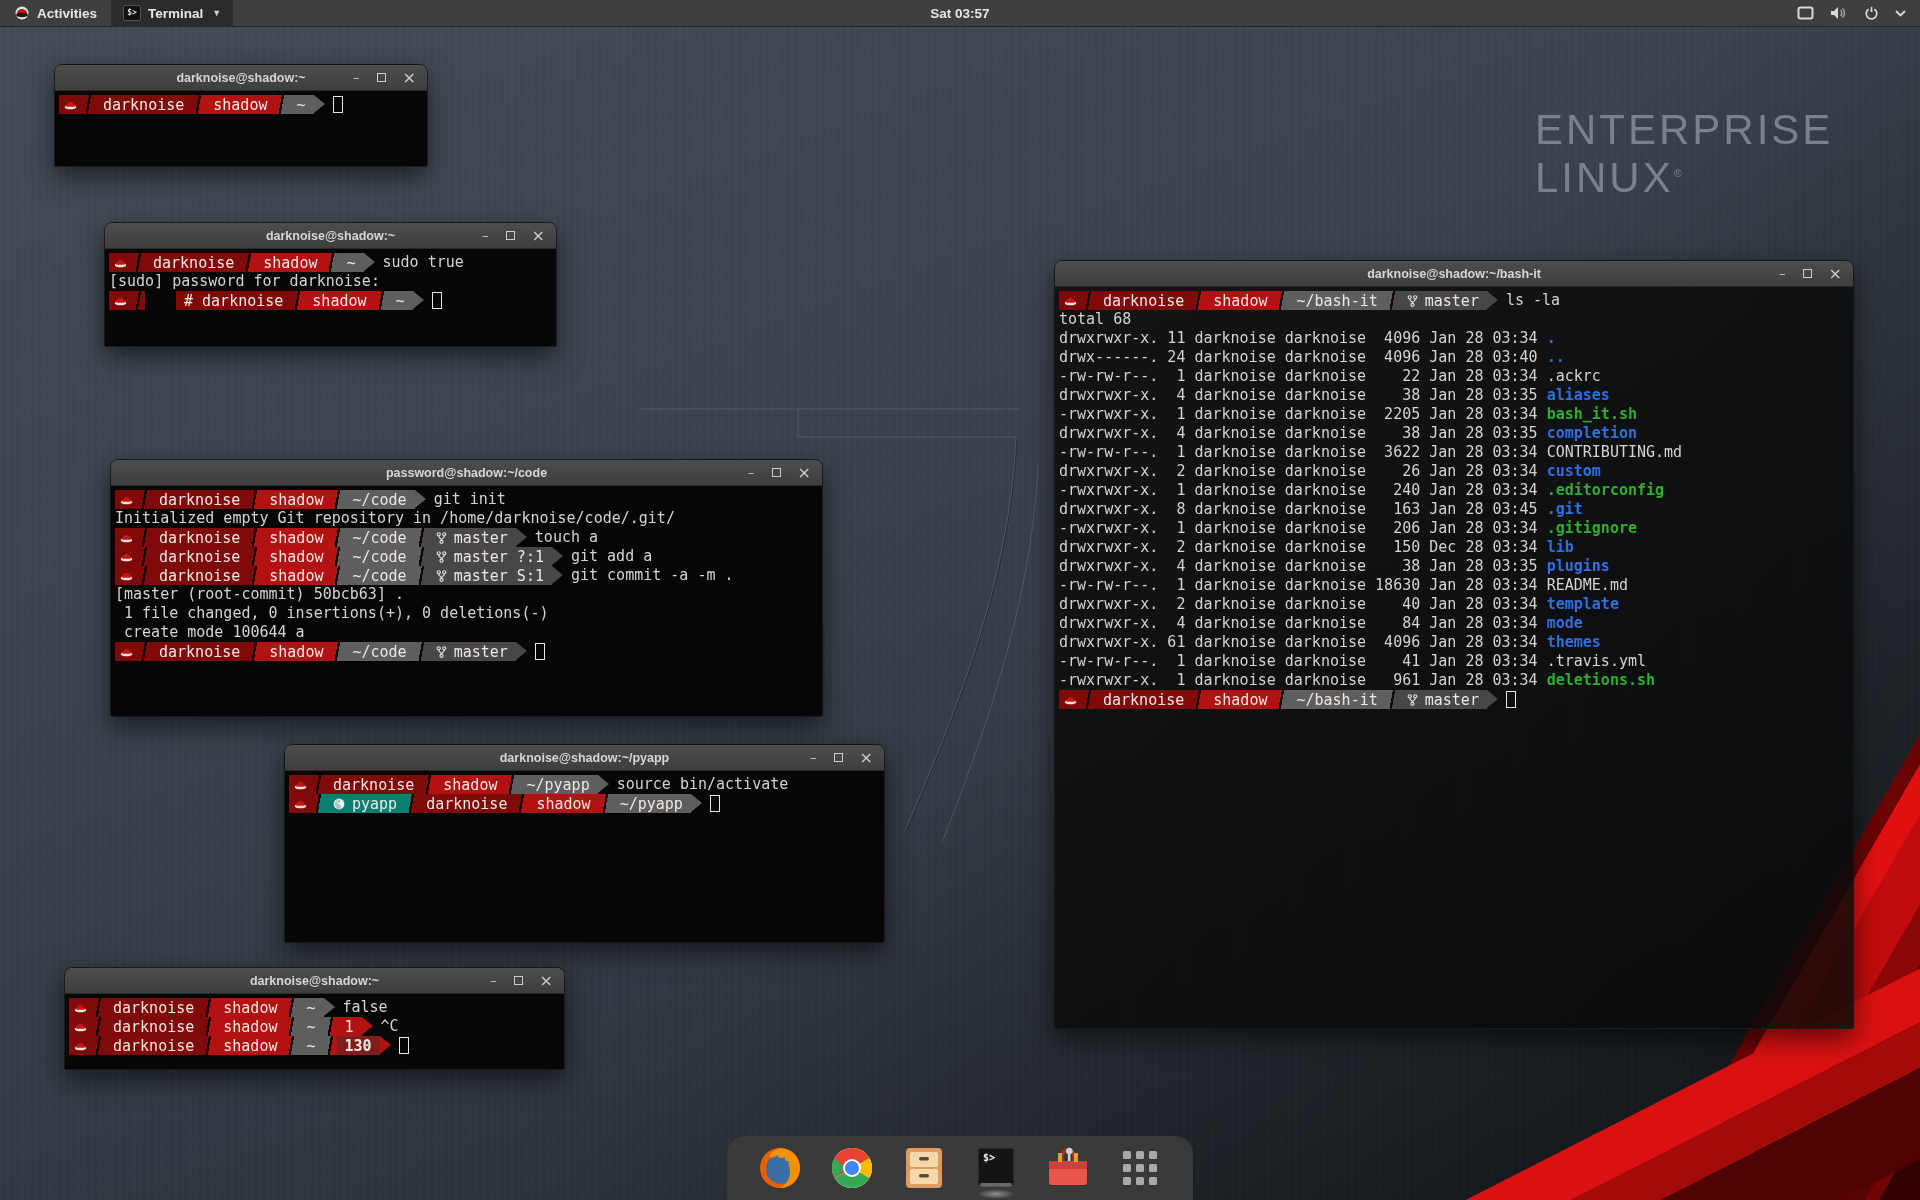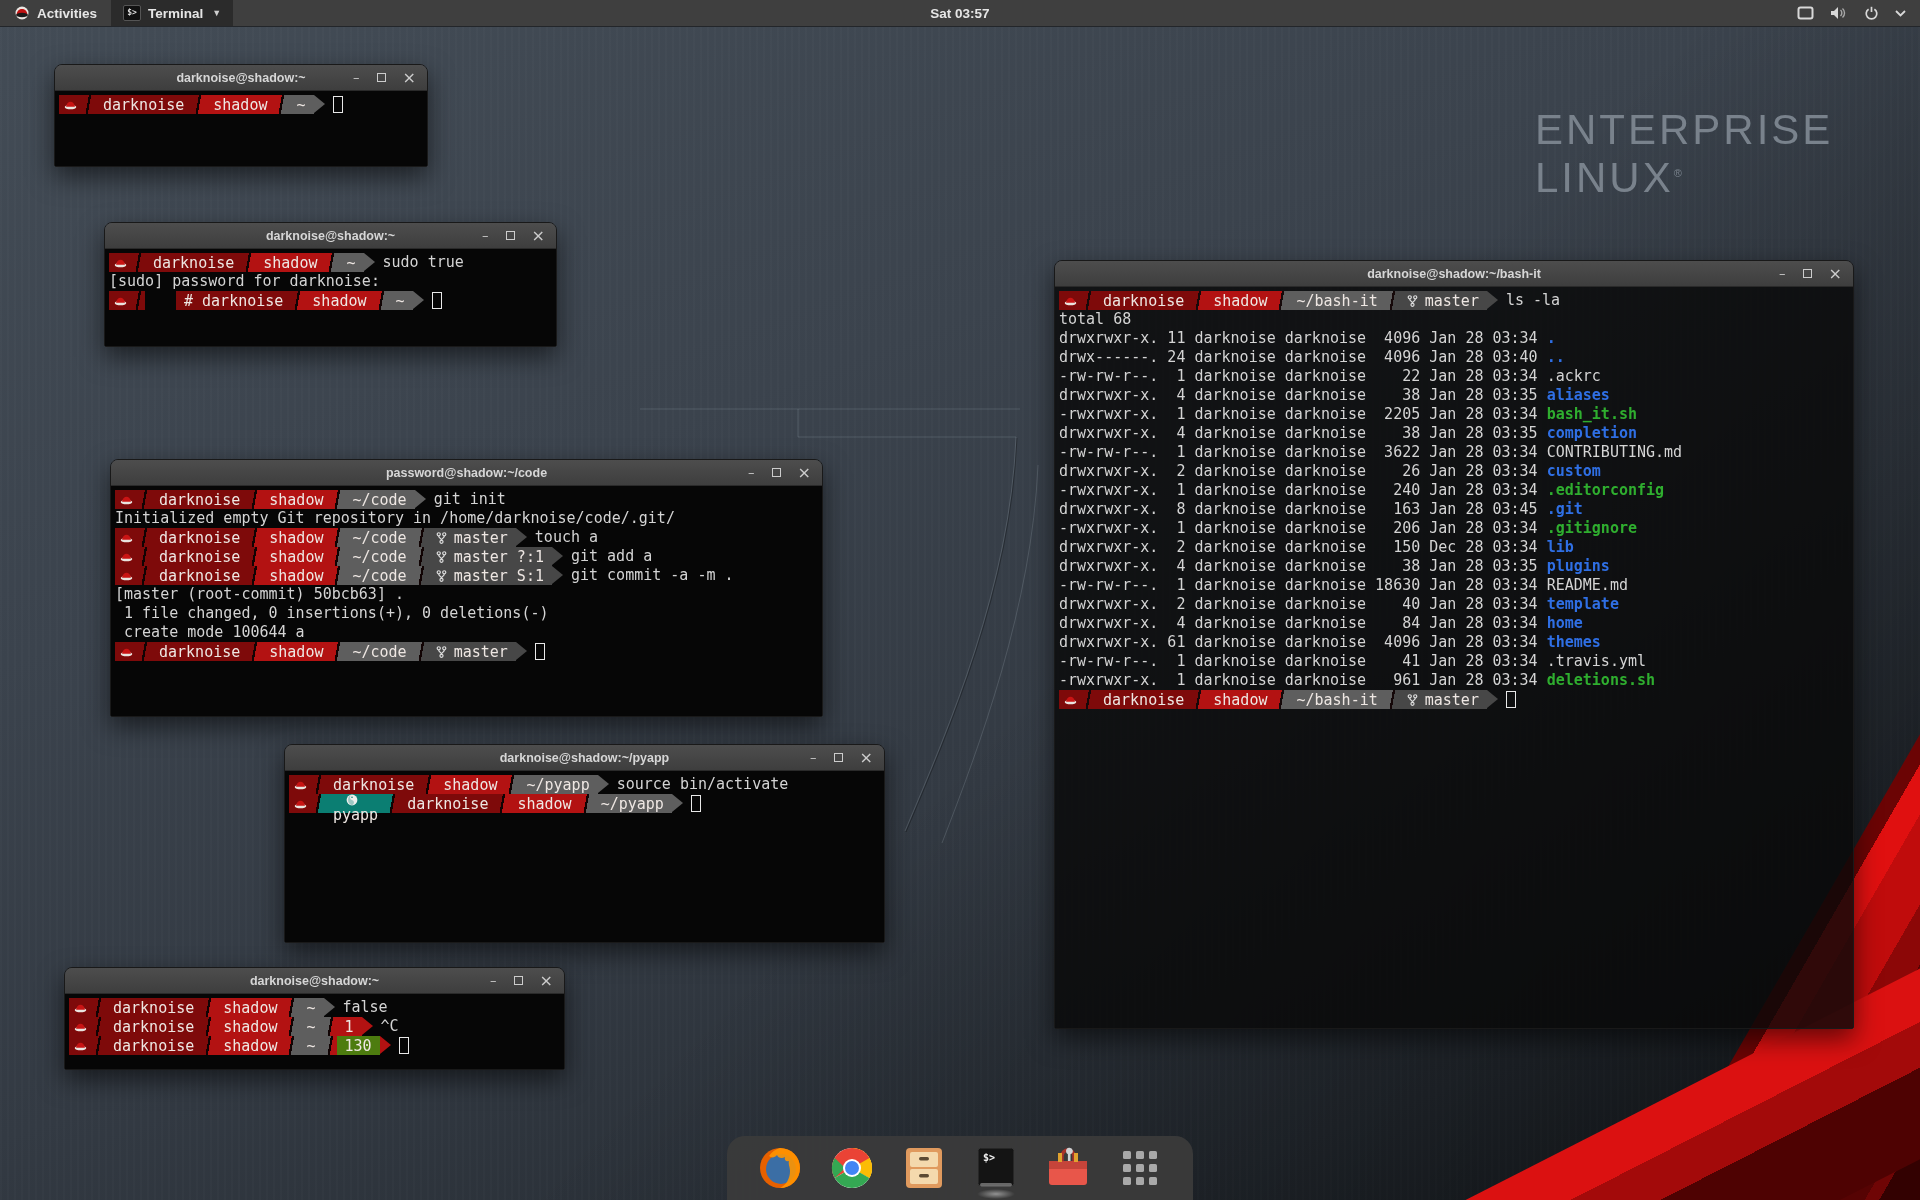--- a/index.html
+++ b/index.html
@@ -484,21 +484,21 @@
         <div class="line">
           <span class="seg iconly" style="background: rgb(126, 10, 10);">
             <span class="si">
               <svg width="13" height="10" viewBox="0 0 14 10">
                 <ellipse cx="7" cy="7.2" rx="6.2" ry="2.5" fill="#e9e4df"></ellipse>
                 <path d="M2.2 7 C2.8 3.4 4.8 1.6 7 1.6 s4.2 1.8 4.8 5.4" fill="#c91414"></path>
               </svg>
             </span>
           </span>
           <span class="sep" style="background: linear-gradient(100deg, rgb(126, 10, 10) 0px, rgb(126, 10, 10) 42%, rgba(25, 0, 0, 0.55) 42%, rgba(25, 0, 0, 0.55) 56%, rgb(11, 126, 114) 56%, rgb(11, 126, 114) 100%);"></span>
-          <span class="seg" style="background: rgb(11, 126, 114); flex-direction: column;">
+          <span class="seg" style="background: rgb(11, 126, 114);">
             <span class="si">
               <svg width="12" height="12" viewBox="0 0 12 12">
                 <circle cx="6" cy="6" r="5.4" fill="#eef0ee"></circle>
                 <path d="M6 .8 A5.4 5.4 0 0 0 6 11.2 A2.7 2.7 0 0 0 6 6 A2.7 2.7 0 0 1 6 .8" fill="#0b7e72" opacity=".35"></path>
                 <circle cx="6" cy="3.2" r=".8" fill="#0b7e72"></circle>
               </svg>
             </span>
             <span>pyapp</span>
           </span>
           <span class="sep" style="background: linear-gradient(100deg, rgb(11, 126, 114) 0px, rgb(11, 126, 114) 42%, rgba(25, 0, 0, 0.55) 42%, rgba(25, 0, 0, 0.55) 56%, rgb(126, 10, 10) 56%, rgb(126, 10, 10) 100%);"></span>
@@ -595,21 +595,21 @@
           </span>
           <span class="sep" style="background: linear-gradient(100deg, rgb(126, 10, 10) 0px, rgb(126, 10, 10) 42%, rgba(25, 0, 0, 0.55) 42%, rgba(25, 0, 0, 0.55) 56%, rgb(179, 18, 18) 56%, rgb(179, 18, 18) 100%);"></span>
           <span class="seg" style="background: rgb(179, 18, 18);">
             <span>shadow</span>
           </span>
           <span class="sep" style="background: linear-gradient(100deg, rgb(179, 18, 18) 0px, rgb(179, 18, 18) 42%, rgba(25, 0, 0, 0.55) 42%, rgba(25, 0, 0, 0.55) 56%, rgb(94, 94, 94) 56%, rgb(94, 94, 94) 100%);"></span>
           <span class="seg" style="background: rgb(94, 94, 94);">
             <span>~</span>
           </span>
           <span class="sep" style="background: linear-gradient(100deg, rgb(94, 94, 94) 0px, rgb(94, 94, 94) 42%, rgba(25, 0, 0, 0.55) 42%, rgba(25, 0, 0, 0.55) 56%, rgb(179, 18, 18) 56%, rgb(179, 18, 18) 100%);"></span>
-          <span class="seg" style="background: #4d7c0f;">
+          <span class="seg" style="background: #7f1d1d; font-weight: bold;">
             <span>130</span>
           </span>
           <span class="arrow" style="border-left-color: rgb(179, 18, 18);"></span>
           <span class="cursor"></span>
         </div>
       </div>
     </div>
     <div class="twin" style="left: 1054px; top: 260px; width: 800px; height: 769px;">
       <div class="ttitle">
         <div class="ttitle-text">darknoise@shadow:~/bash-it</div>
@@ -713,21 +713,21 @@
         </div>
         <div class="line">
           <span class="t">-rw-rw-r--.  1 darknoise darknoise 18630 Jan 28 03:34 README.md</span>
         </div>
         <div class="line">
           <span class="t">drwxrwxr-x.  2 darknoise darknoise    40 Jan 28 03:34 </span>
           <span class="t dir">template</span>
         </div>
         <div class="line">
           <span class="t">drwxrwxr-x.  4 darknoise darknoise    84 Jan 28 03:34 </span>
-          <span class="t dir">home</span>
+          <span class="t dir">mode</span>
         </div>
         <div class="line">
           <span class="t">drwxrwxr-x. 61 darknoise darknoise  4096 Jan 28 03:34 </span>
           <span class="t dir">themes</span>
         </div>
         <div class="line">
           <span class="t">-rw-rw-r--.  1 darknoise darknoise    41 Jan 28 03:34 .travis.yml</span>
         </div>
         <div class="line">
           <span class="t">-rwxrwxr-x.  1 darknoise darknoise   961 Jan 28 03:34 </span>

